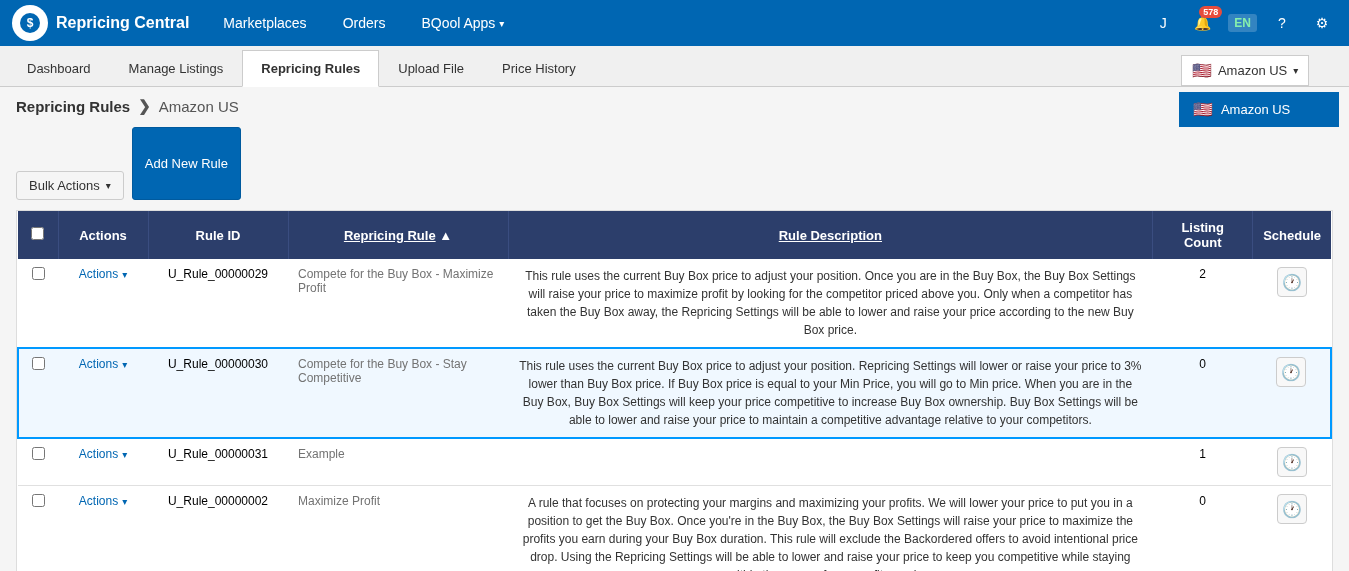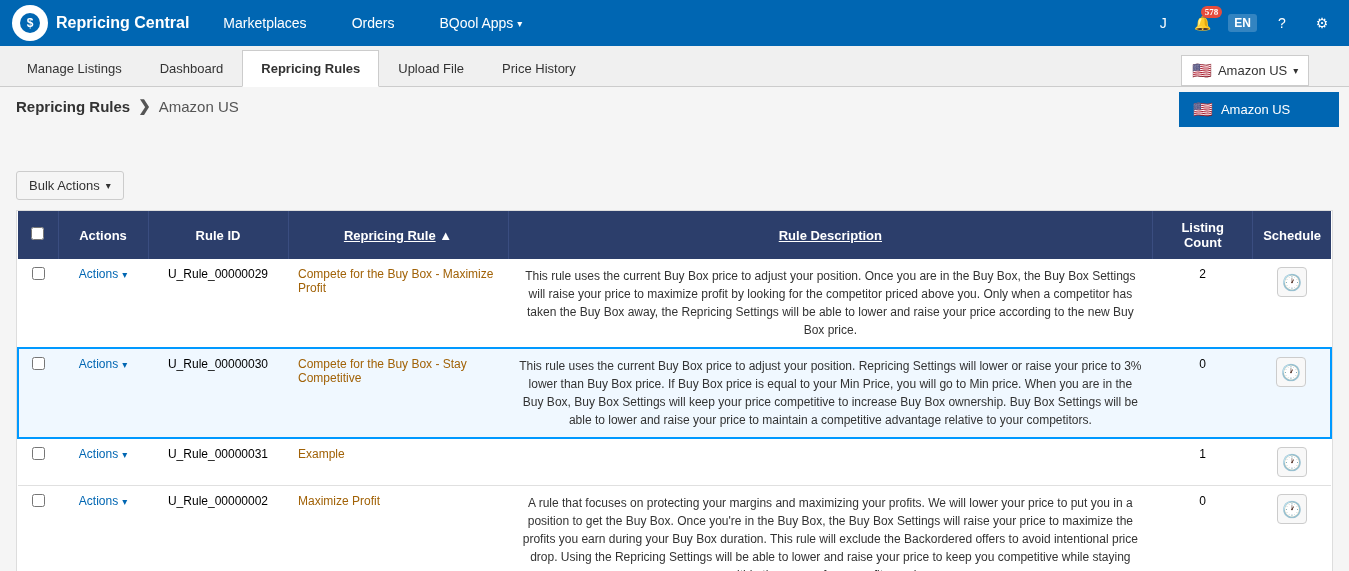--- a/index.html
+++ b/index.html
@@ -29,21 +29,21 @@
       background: white;
       border-radius: 50%;
       display: flex;
       align-items: center;
       justify-content: center;
     }
     .brand-icon svg { width: 24px; height: 24px; }
     .navbar-nav {
       display: flex;
       align-items: flex-start;
-      gap: 17px;
+      gap: 8px;
       flex: 1;
     }
     .nav-item {
       color: white;
       padding: 12px 14px;
       cursor: pointer;
       font-size: 14px;
       display: flex;
       align-items: center;
       gap: 4px;
@@ -69,25 +69,24 @@
     .badge {
       position: absolute;
       top: -2px;
       right: -4px;
       background: #e74c3c;
       color: white;
       font-size: 9px;
       padding: 1px 4px;
       border-radius: 8px;
       font-weight: bold;
-      font-family: Liberation Serif, serif;
     }
     .lang-badge {
       background: rgba(255,255,255,0.2);
-      color: #ffffff;
+      color: #86efac;
       padding: 2px 6px;
       border-radius: 3px;
       font-size: 12px;
       font-weight: bold;
       cursor: pointer;
     }
     .tab {
       padding: 10px 18px;
       cursor: pointer;
       font-size: 13px;
@@ -193,21 +192,21 @@
       font-size: 12px;
       text-align: center;
     }
     .td-description {
       text-align: center;
       color: #333;
       line-height: 1.5;
       font-size: 12px;
     }
     .td-rule-link {
-      color: #a16207;
+      color: #737373;
       cursor: pointer;
       text-align: left;
     }
     .clock-btn {
       width: 30px;
       height: 30px;
       border: 1px solid #ccc;
       background: #f8f8f8;
       border-radius: 4px;
       cursor: pointer;
@@ -295,22 +294,22 @@
       <span>?</span>
     </div>
     <div class="nav-icon-btn">
       <span>⚙</span>
     </div>
   </div>
 </div>
 
 <div class="tab-wrapper">
   <div style="display:flex; align-items:flex-end; padding: 0 8px;">
+    <div class="tab">Dashboard</div>
     <div class="tab">Manage Listings</div>
-    <div class="tab">Dashboard</div>
     <div class="tab active">Repricing Rules</div>
     <div class="tab">Upload File</div>
     <div class="tab">Price History</div>
     <div style="margin-left:auto; display:flex; align-items:center; gap:0; padding-right:0; position:relative; min-width:160px;">
       <div class="marketplace-selector" style="margin-top:2px;">
         <span style="font-size:16px;">🇺🇸</span>
         <span>Amazon US</span>
         <span class="arrow-down">▾</span>
       </div>
     </div>
@@ -326,20 +325,23 @@
   <span>Repricing Rules</span>
   <span class="breadcrumb-arrow">❯</span>
   <span class="breadcrumb-sub">Amazon US</span>
 </div>
 
 <div class="toolbar">
   <button class="btn btn-default">
     <span>Bulk Actions</span>
     <span class="arrow-down">▾</span>
   </button>
+  <button class="btn btn-primary">
+    <span>Add New Rule</span>
+  </button>
 </div>
 
 <div class="table-container">
   <table>
     <thead>
       <tr>
         <th class="checkbox-cell">
           <input type="checkbox" style="">
         </th>
         <th class="actions-col">

